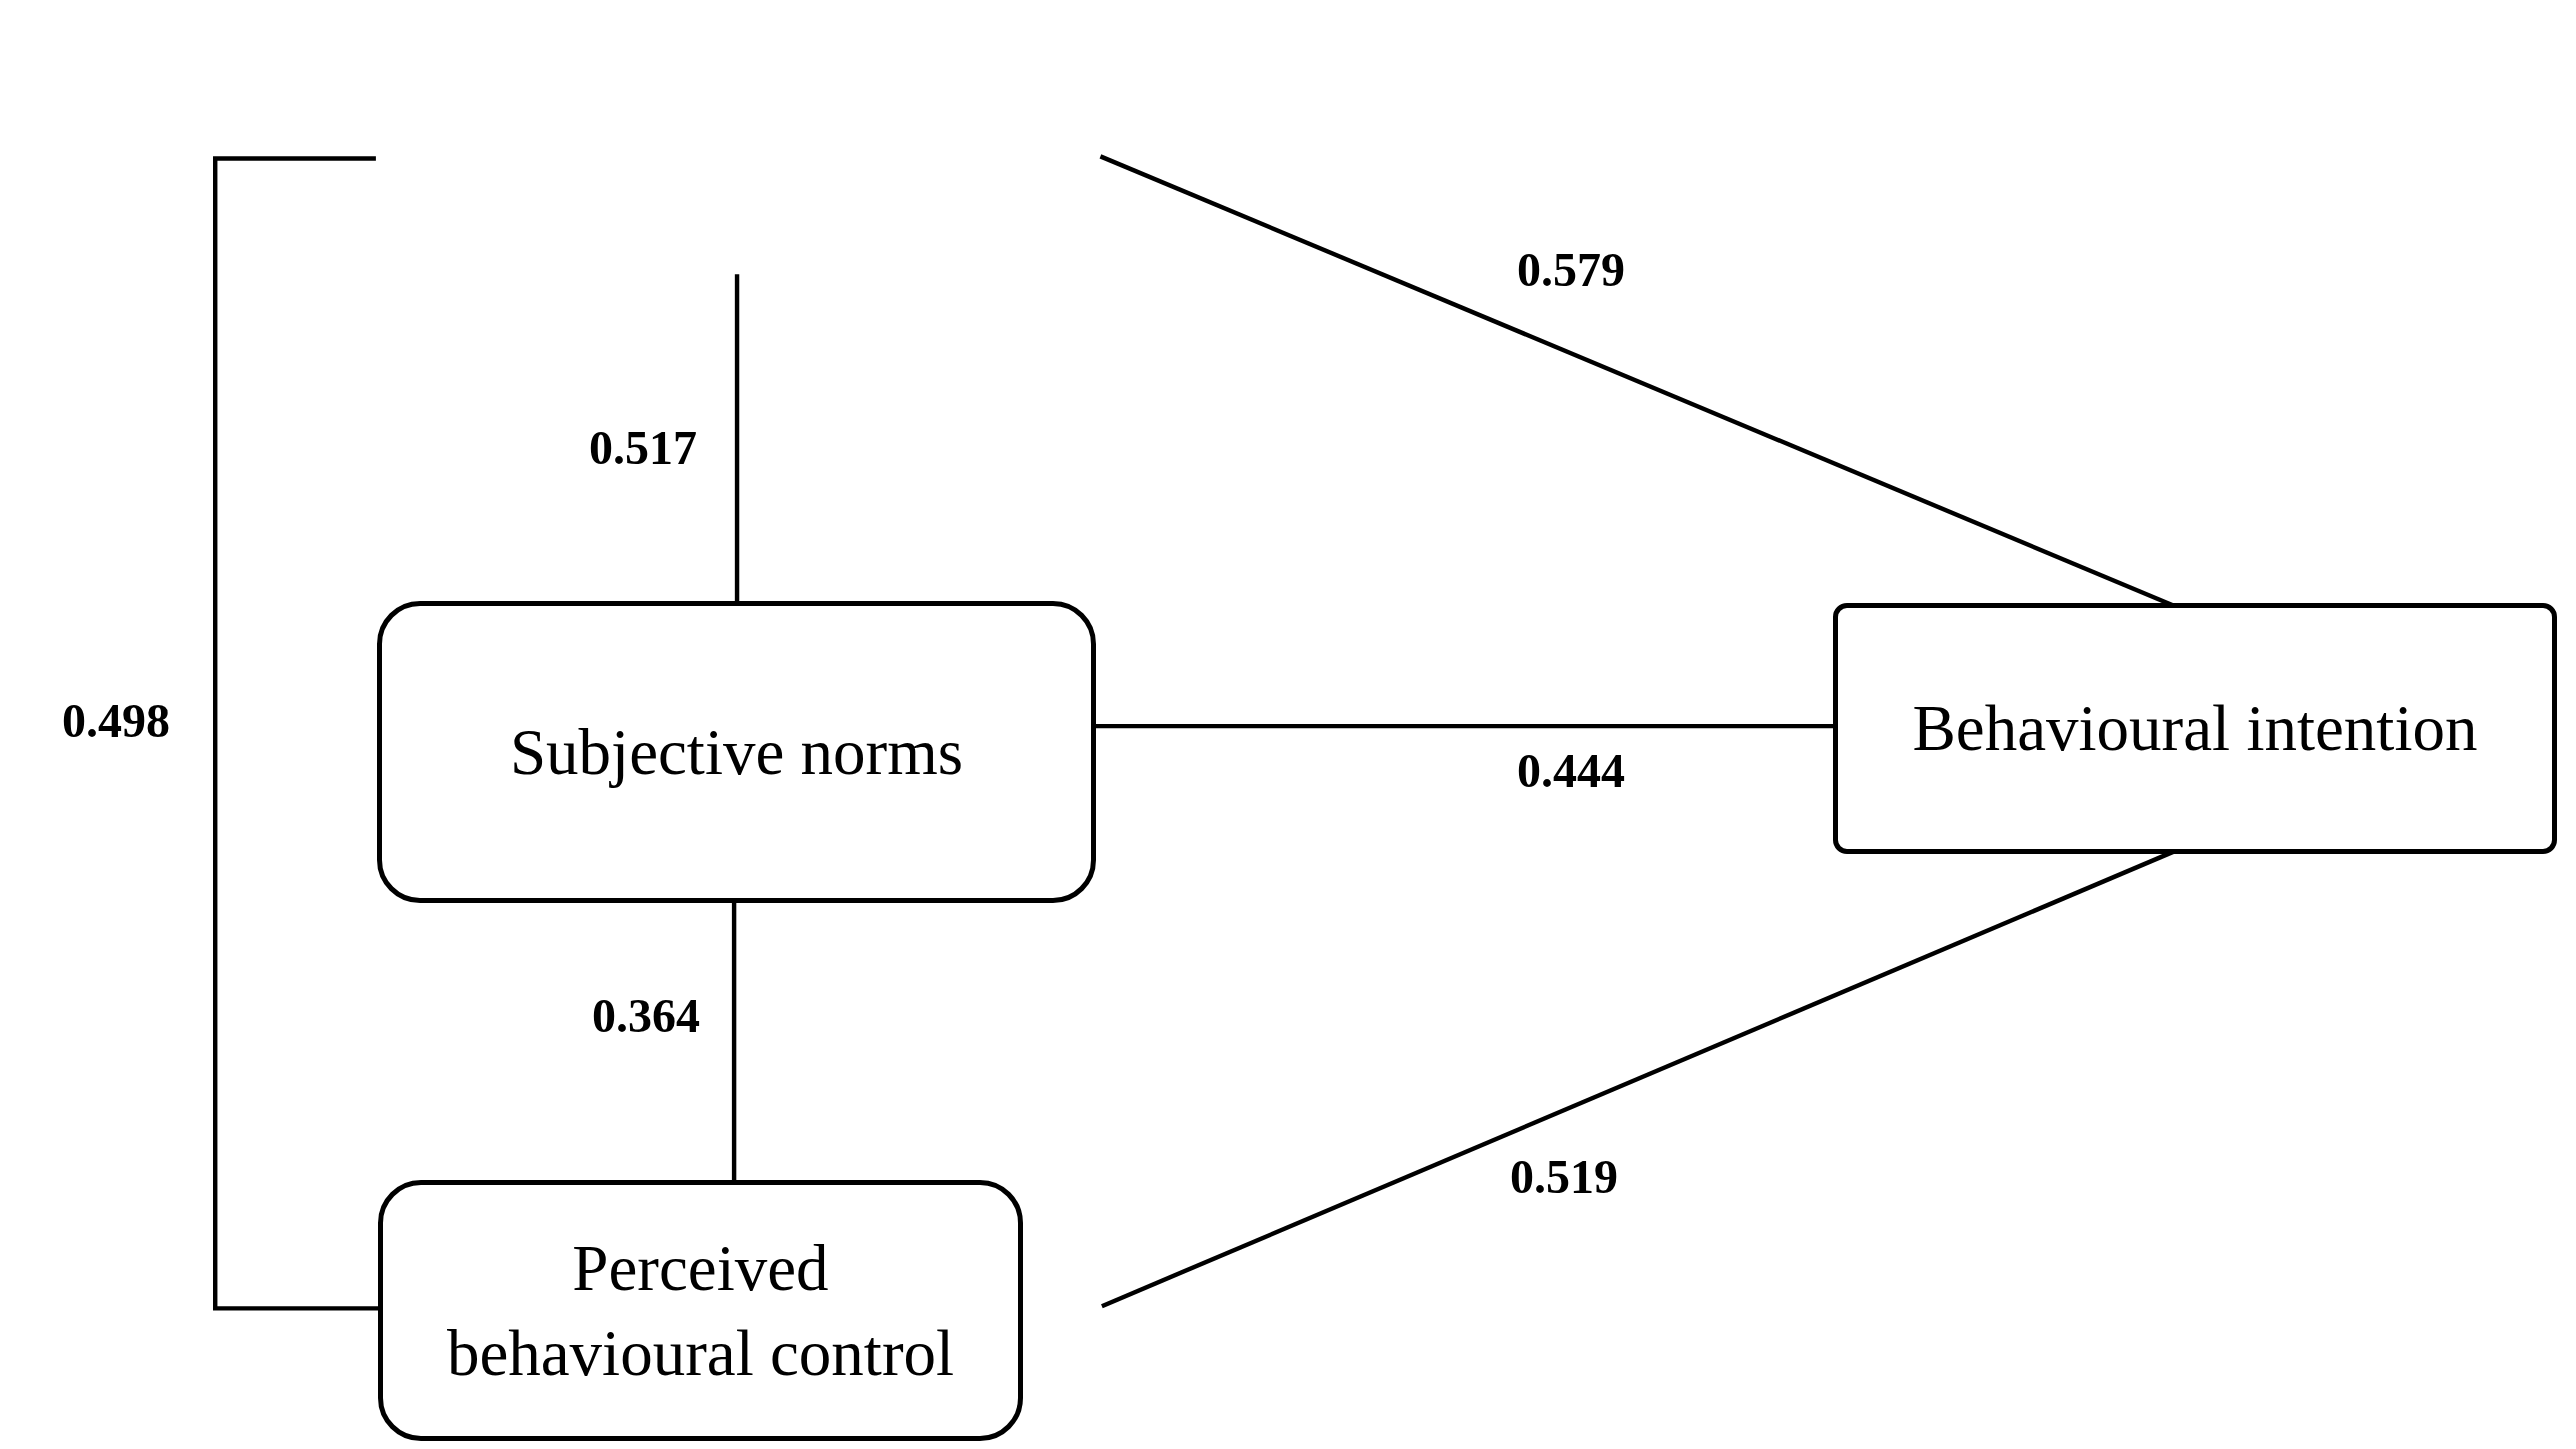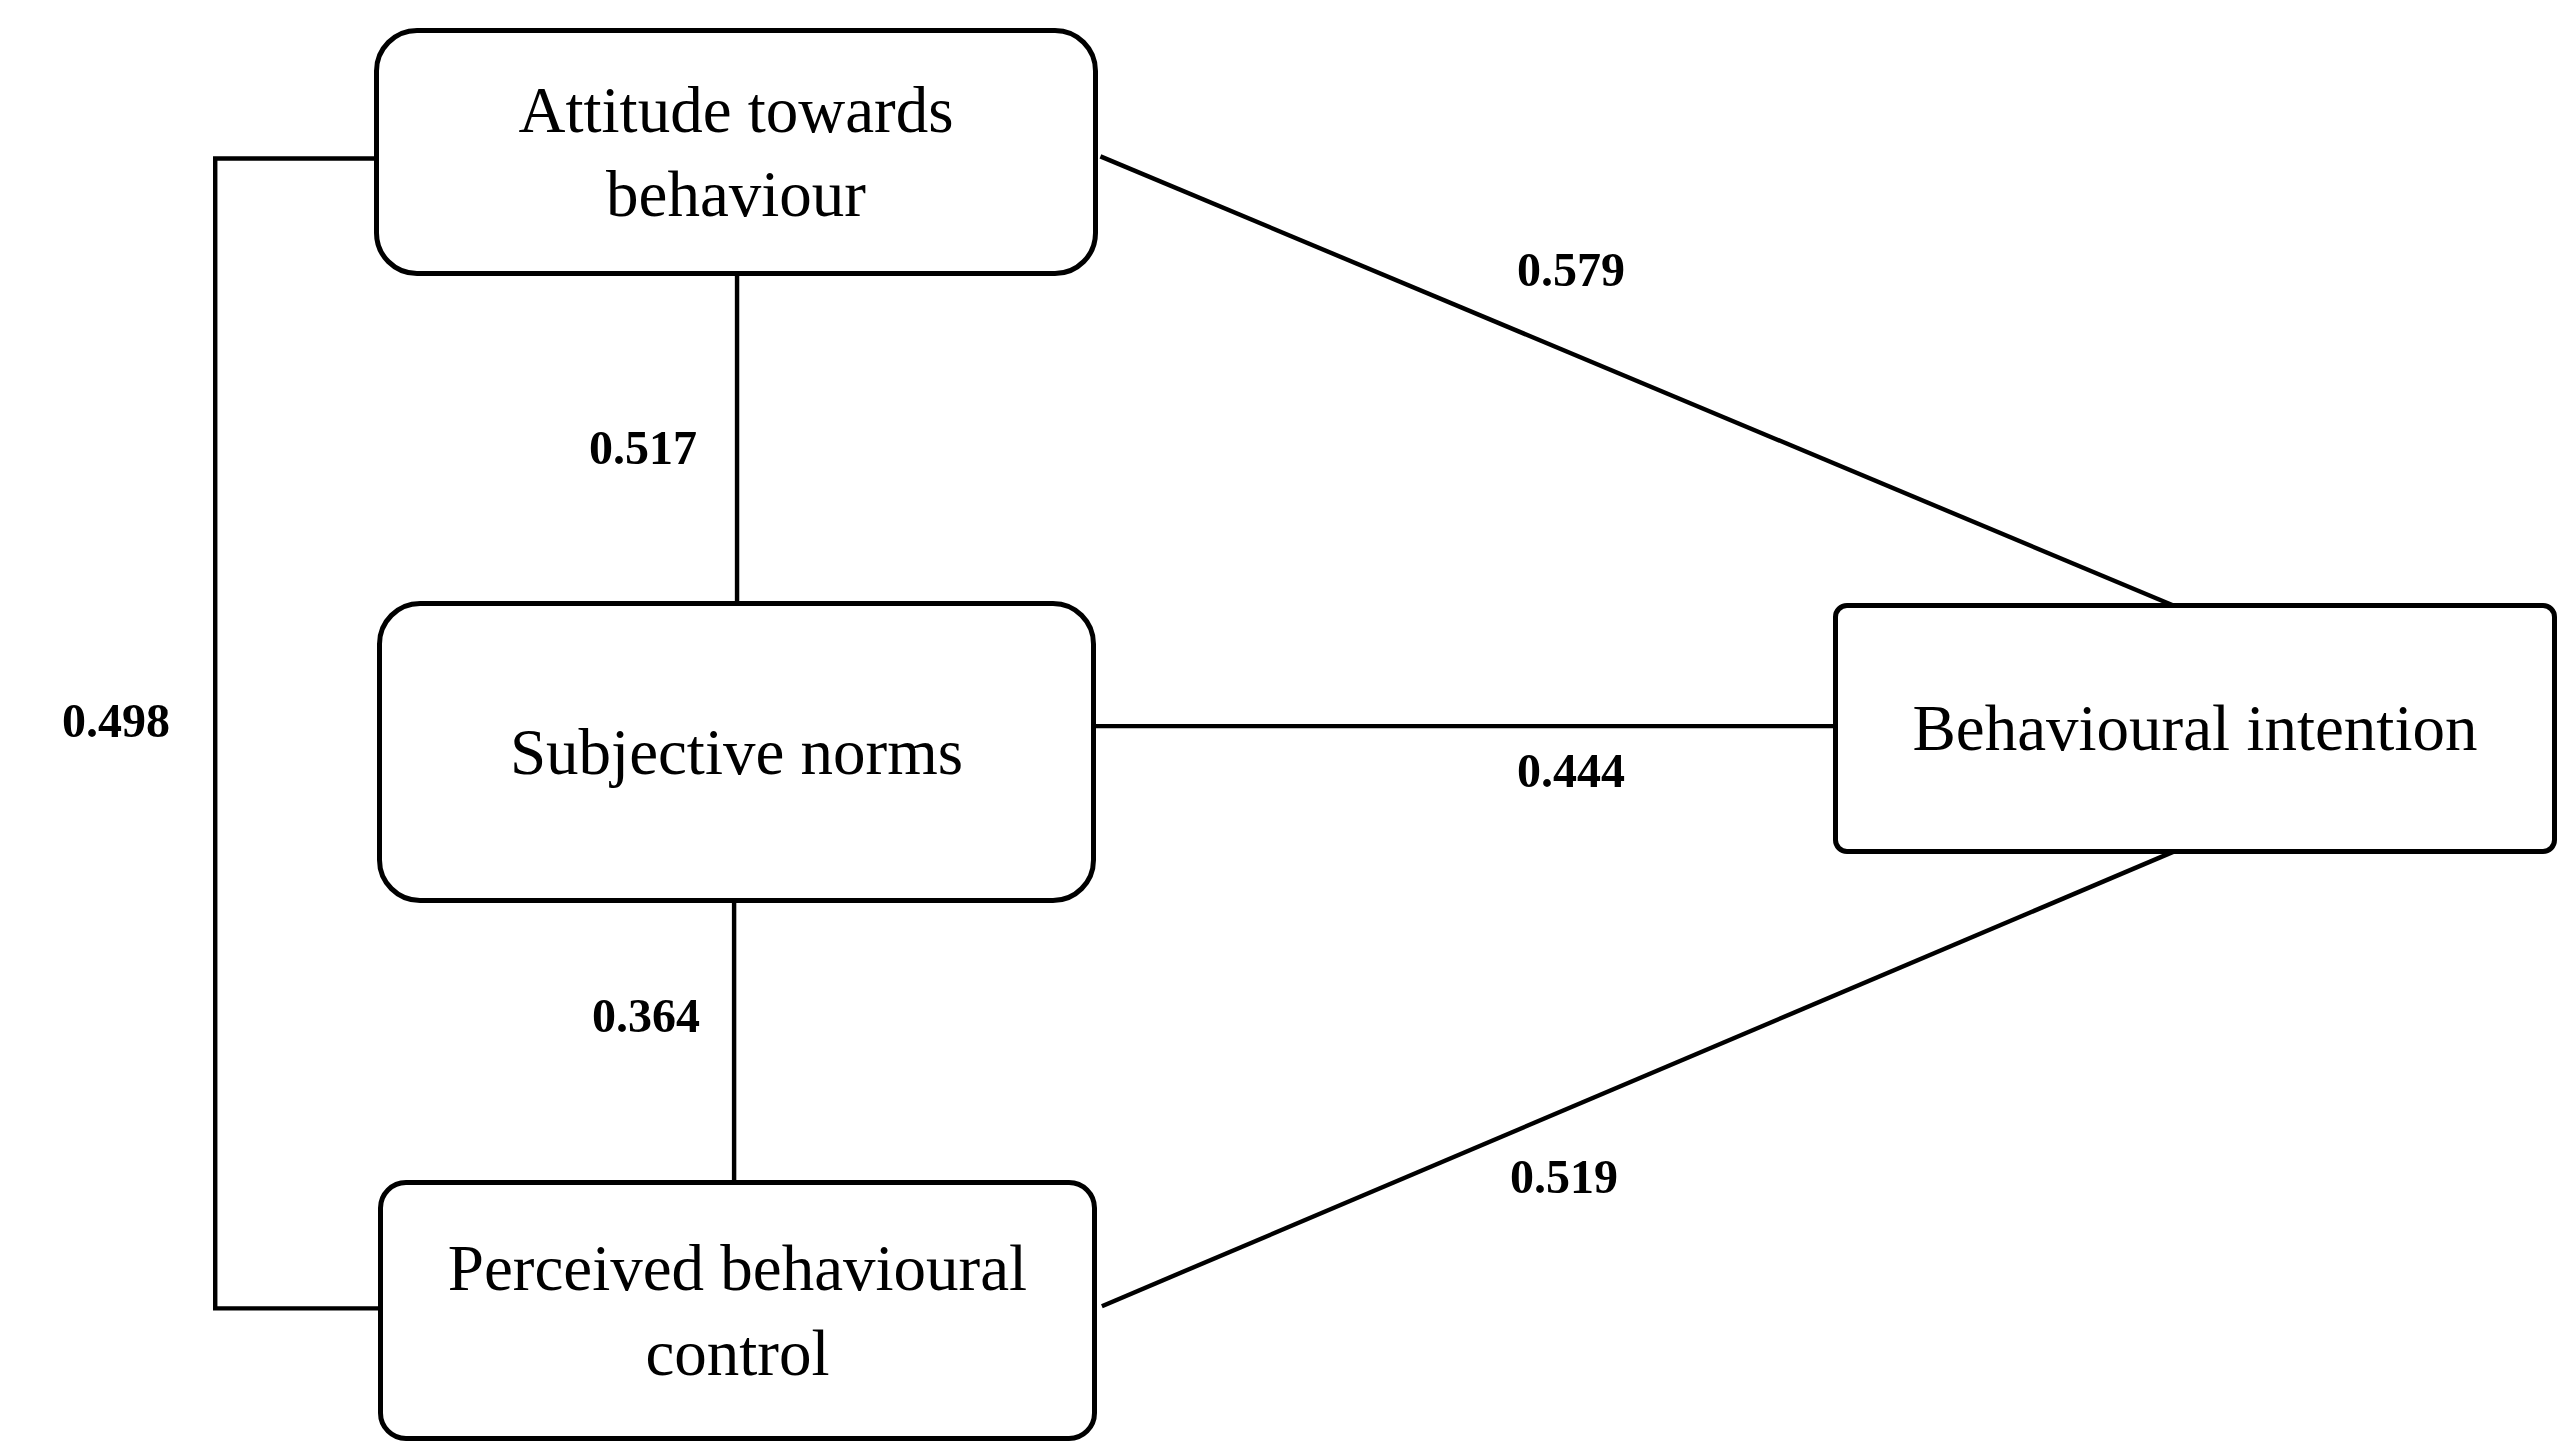--- a/index.html
+++ b/index.html
@@ -38,21 +38,21 @@
     display: flex;
     align-items: center;
     justify-content: center;
     text-align: center;
     font-size: 65px;
     line-height: 1.3;
     padding: 0 28px;
   }
   .node-attitude  { left: 374px;  top: 28px;   width: 724px; height: 248px; }
   .node-subjective{ left: 377px;  top: 601px;  width: 719px; height: 302px; }
-  .node-pbc       { left: 378px;  top: 1180px; width: 719px; height: 261px; border-radius: 28px; }
+  .node-pbc       { left: 378px;  top: 1180px; width: 645px; height: 261px; }
   .node-intention { left: 1833px; top: 603px;  width: 724px; height: 251px; border-radius: 14px; }
   .coef {
     position: absolute;
     transform: translate(-50%, -50%);
     font-weight: bold;
     font-size: 48px;
     white-space: nowrap;
     line-height: 1;
   }
   .coef-0349 { left: 643px;  top: 448px;  }
@@ -69,23 +69,20 @@
 
   <svg class="edges-svg" viewBox="0 0 3495 1967" xmlns="http://www.w3.org/2000/svg" aria-hidden="true">
     <path d="M 1000 372 L 1000 818"></path>
     <path d="M 1493 212 L 2948 821"></path>
     <path d="M 1485 985 L 2490 985"></path>
     <path d="M 996 1157 L 996 1604"></path>
     <path d="M 1495 1772 L 2950 1155"></path>
     <path d="M 510 215 L 292 215 L 292 1775 L 515 1775"></path>
   </svg>
 
-  <div class="node node-attitude">
-    <span>Attitude towards behaviour</span>
-  </div>
 
   <div class="node node-subjective">
     <span>Subjective norms</span>
   </div>
 
   <div class="node node-pbc">
     <span>Perceived behavioural control</span>
   </div>
 
   <div class="node node-intention">

